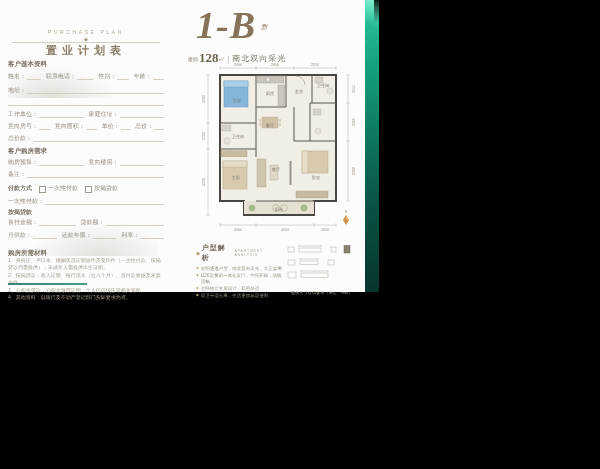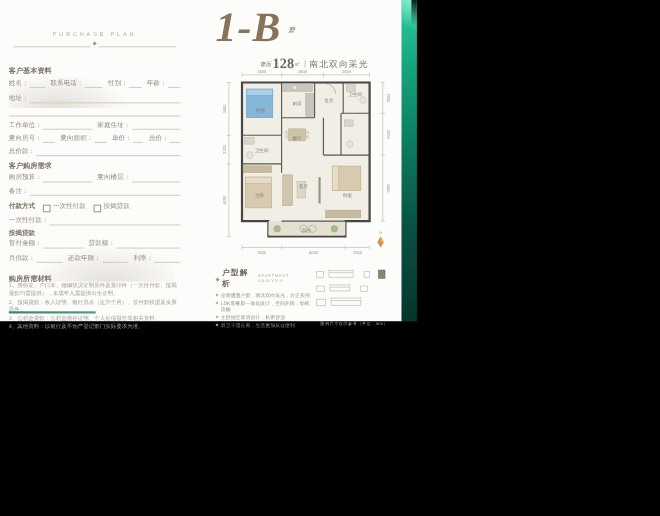--- a/index.html
+++ b/index.html
@@ -43,22 +43,22 @@
     background:radial-gradient(ellipse at 40% 100%,rgba(165,155,138,.30),rgba(165,155,138,0) 70%);}
   .wm2{left:20px;top:222px;width:130px;height:34px;
     background:radial-gradient(ellipse at 55% 100%,rgba(165,155,138,.28),rgba(165,155,138,0) 70%);}
   
   .unit-head{position:absolute;left:196px;top:4px;width:164px;height:46px;
     display:flex;align-items:flex-start;font-style:italic;}
   .unit-big{font-family:"Liberation Serif",serif;font-weight:bold;font-size:38px;
     line-height:42px;color:#87725a;letter-spacing:1px;}
   .unit-tag{writing-mode:vertical-rl;font-size:6px;letter-spacing:1px;color:#9a8a72;
     margin:14px 0 0 3px;}
-  .unit-sub{position:absolute;left:204px;top:52px;width:164px;text-align:center;
-    color:#8b8070;display:flex;justify-content:center;align-items:flex-end;}
+  .unit-sub{position:absolute;left:188px;top:52px;width:164px;text-align:center;
+    color:#8b8070;display:flex;justify-content:flex-start;align-items:flex-end;}
   .sub-prefix{font-size:5px;margin-right:1px;line-height:9px;}
   .sub-area{font-family:"Liberation Serif",serif;font-weight:bold;font-size:13px;
     line-height:12px;color:#6f6654;}
   .sub-unit{font-size:6px;line-height:9px;margin-right:3px;}
   .sub-div{font-size:7px;line-height:10px;color:#b1a896;margin-right:3px;}
   .sub-desc{font-size:8px;line-height:10px;letter-spacing:1px;color:#7d7363;}
   .plan-svg{position:absolute;left:196px;top:60px;width:164px;height:176px;}
   
   .analysis{position:absolute;left:196px;top:243px;width:88px;}
   .an-head{display:flex;align-items:center;margin-bottom:3px;}
@@ -82,20 +82,21 @@
 
     <div class="form-col">
       <div class="watermark wm1"></div>
       <div class="watermark wm2"></div>
 
       <div class="brand-caps">PURCHASE PLAN</div>
       <div class="ornament">
         <span class="orn-line"></span>
         <span class="orn-glyph">◆</span>
       </div>
+      <div class="form-title">置业计划表</div>
 
       <div class="sec-header" style="top:60px;">客户基本资料</div>
 
       <div class="frow" style="top:72px;">
         <span class="lbl">姓名：</span>
           <span class="fline" style="flex:1.1"></span>
         <span class="lbl">联系电话：</span>
           <span class="fline" style="flex:1.3"></span>
         <span class="lbl">性别：</span>
           <span class="fline" style="flex:.9"></span>

